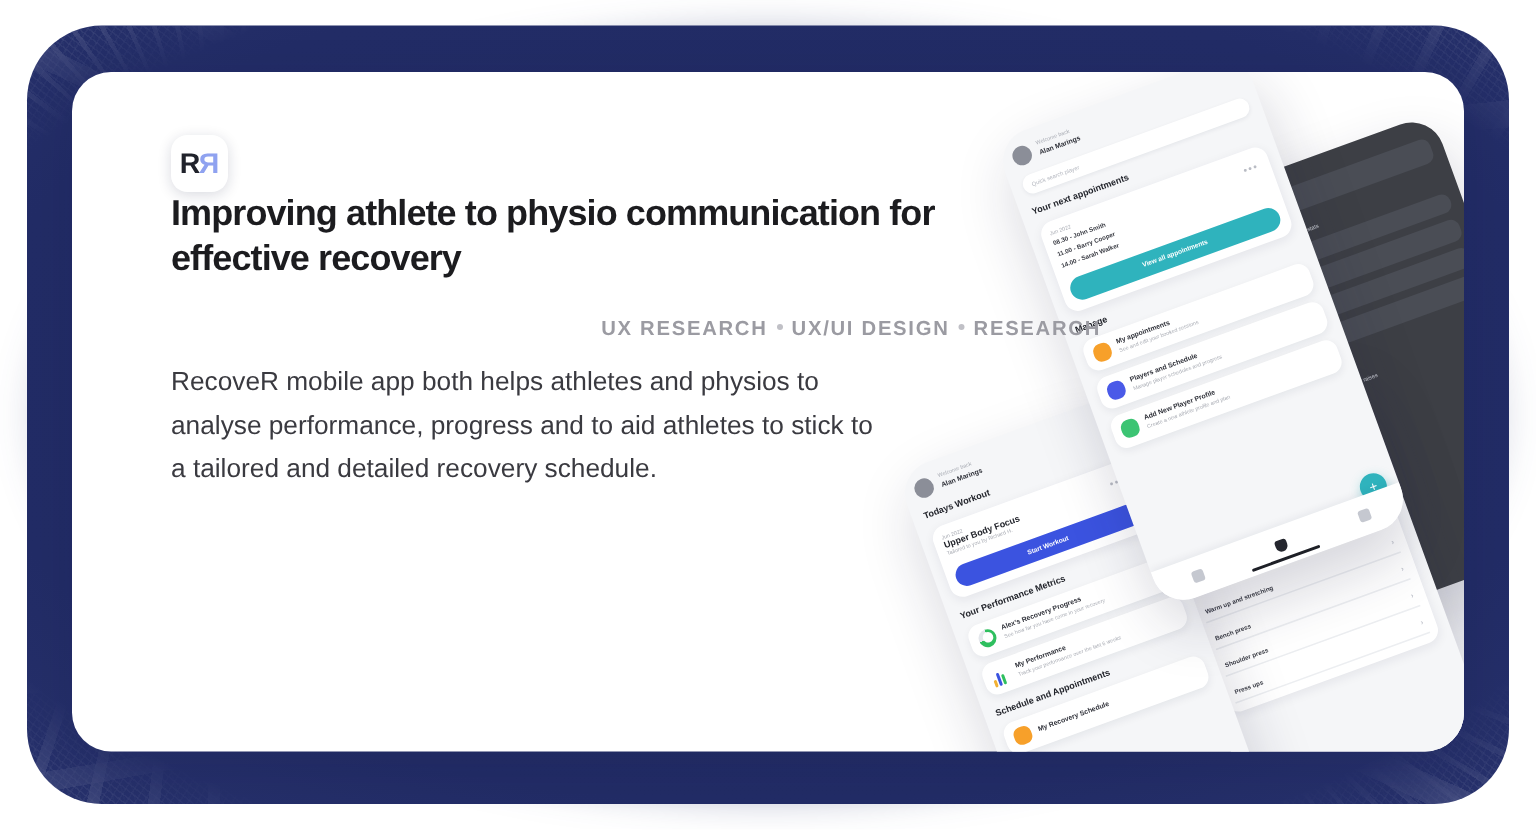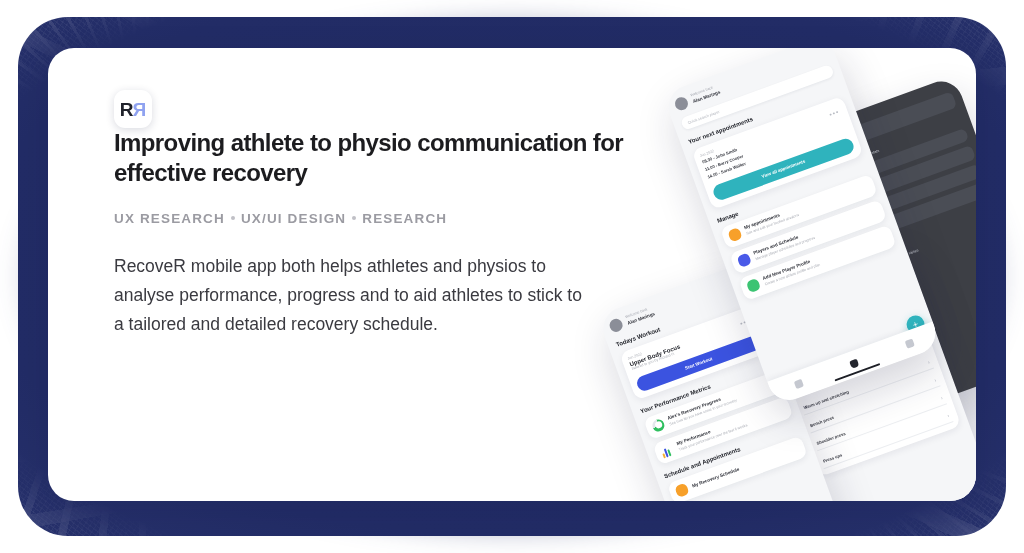--- a/index.html
+++ b/index.html
@@ -62,26 +62,26 @@
   .logo .r1 { color:#20222b; }
   .logo .r2 { color:#8fa2f0; display:inline-block; transform:scaleX(-1); }
 
   h1.headline {
     font-size:24px; line-height:1.24; font-weight:700;
     color:#1c1c1f; letter-spacing:-.6px; max-width:600px;
   }
 
   .tags {
     margin-top:23px; display:flex; align-items:center; gap:6px;
-    font-size:13.5px; font-weight:700; letter-spacing:1.15px; color:#9b9ba2;
+    font-size:13.5px; font-weight:700; letter-spacing:1.15px; color:#9b9ba2;justify-content:flex-end;
   }
   .tags .dot { width:4px; height:4px; border-radius:50%; background:#c0c0c6; }
 
   .lede {
-    margin-top:26px; font-size:17.5px; line-height:1.66; color:#3a3a40;
+    margin-top:14px; font-size:17.5px; line-height:1.66; color:#3a3a40;
     max-width:470px; font-weight:400;
   }
 
   
   .mockups { position:absolute; right:-56px; top:-8px; width:430px; height:470px; z-index:2; }
   .phone {
     position:absolute; background:#f4f5f7; border-radius:22px;
     box-shadow:0 18px 40px rgba(25,30,60,.18);
     overflow:hidden;
   }

